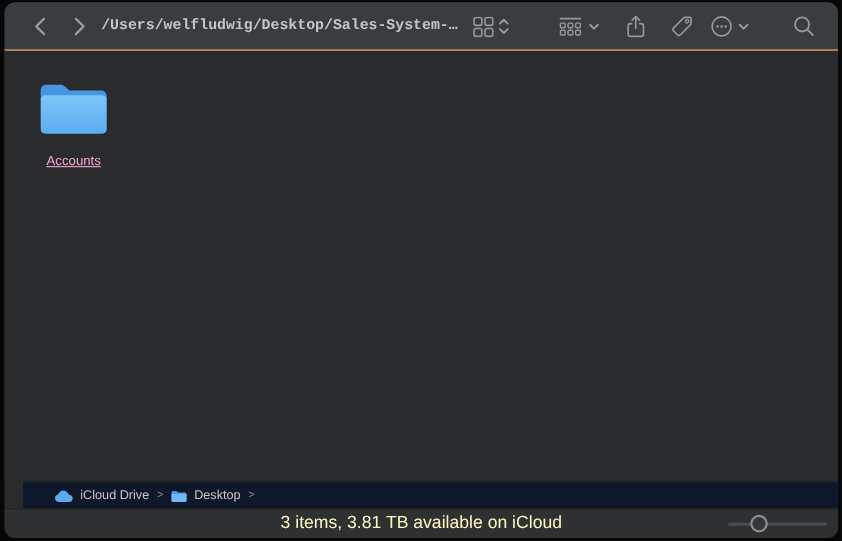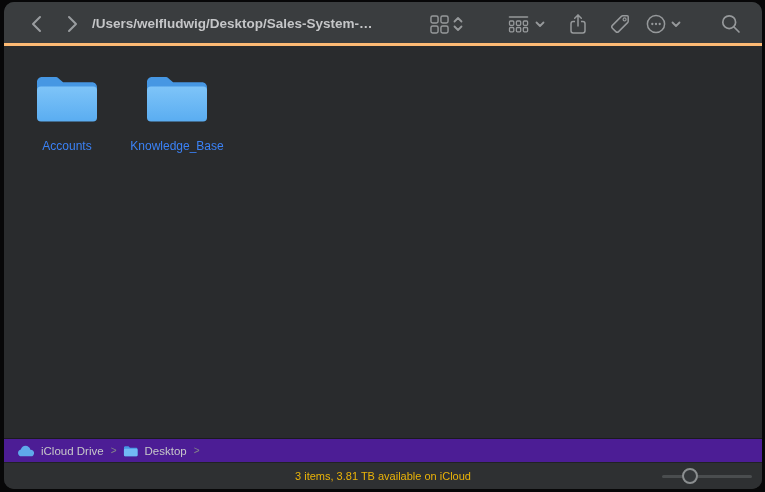--- a/index.html
+++ b/index.html
@@ -3,48 +3,48 @@
 <meta charset="utf-8">
 <style>
   * { margin:0; padding:0; box-sizing:border-box; }
   html,body { width:765px; height:492px; background:#070708; overflow:hidden;
               font-family:"Liberation Sans","DejaVu Sans",sans-serif; }
   .window { position:absolute; left:4px; top:2px; width:758px; height:487px;
             border-radius:10px; overflow:hidden; background:#292b2d; }
 
   
   .toolbar { position:absolute; top:0; left:0; right:0; height:44px;
-             background:#3a3d3f; border-bottom:3px solid #fdba74; }
+             background:#3a3d3f; border-bottom:1px solid #fdba74;font-family:Liberation Mono, monospace; }
   .tb { position:absolute; top:0; height:44px; display:flex; align-items:center;
         justify-content:center; color:#999c9e; }
   .tb svg { display:block; }
   .win-title { position:absolute; left:88px; top:0; height:44px; line-height:44px;
                font-size:13.5px; font-weight:700; color:#c5c6c8; white-space:nowrap; }
 
   
   .content { position:absolute; top:45px; left:0; right:0; bottom:51px; background:#292b2d; }
   .files-row { display:flex; padding:18px 0 0 8px; }
   .file-item { width:110px; display:flex; flex-direction:column; align-items:center; }
   .file-icon-box { height:68px; display:flex; align-items:center; justify-content:center; }
-  .file-label { margin-top:6px; font-size:12px; color:#3b82f6; text-align:center;
-                white-space:nowrap; }
+  .file-label { margin-top:6px; font-size:12px; color:#f9a8d4; text-align:center;
+                white-space:nowrap;text-decoration:underline; }
 
   
-  .pathbar { position:absolute; left:0; right:0; bottom:27px; height:24px;
-             background:#4c1d95; border-top:1px solid #1a1b1d;
-             display:flex; align-items:center; padding-left:13px;
+  .pathbar { position:absolute; left:17px; right:0; bottom:27px; height:24px;
+             background:#0f172a; border-top:1px solid #1a1b1d;
+             display:flex; align-items:center; padding-left:28px;
              font-size:11.5px; color:#c6c7c9; }
   .crumb { display:flex; align-items:center; gap:6px; }
   .crumb-sep { margin:0 7px; color:#85878a; font-size:10px; }
 
   
   .statusbar { position:absolute; left:0; right:0; bottom:0; height:27px;
                background:#2e3032; border-top:1px solid #202224; }
   .status-text { position:absolute; left:0; right:0; top:0; height:27px;
-                 line-height:26px; text-align:center; font-size:11px; color:#eab308; }
+                 line-height:26px; text-align:center; font-size:16px; color:#fef9c3; }
   .zoom-slider { position:absolute; left:658px; top:12px; width:90px; height:3px;
                  border-radius:2px; background:#4a4d4f; }
   .zoom-knob { position:absolute; left:20px; top:-7px; width:16px; height:16px;
                border-radius:50%; background:#34373a; border:2px solid #8b8e90; }
 </style>
 </head>
 <body>
 
 <div class="window">
 
@@ -147,35 +147,20 @@
                   <stop offset="1" stop-color="#5aadf1"></stop>
               </linearGradient>
             </defs>
             <path d="M3 9 c0-2.8 2.2-5 5-5 h13.2 c1.3 0 2.6.5 3.5 1.4 l4.4 3.8 H58 c2.8 0 5 2.2 5 5 v4 H3 z" fill="#4697e3"></path>
             <rect x="3" y="13.5" width="60" height="35" rx="4" fill="url(#fg1)"></rect>
           </svg>
         </div>
         <div class="file-label">Accounts</div>
       </div>
 
-      <div class="file-item">
-        <div class="file-icon-box">
-          <svg width="66" height="52" viewBox="0 0 66 52">
-            <defs>
-              <linearGradient id="fg2" x1="0" y1="0" x2="0" y2="1">
-                <stop offset="0" stop-color="#7ec4f8"></stop>
-                  <stop offset="1" stop-color="#5aadf1"></stop>
-              </linearGradient>
-            </defs>
-            <path d="M3 9 c0-2.8 2.2-5 5-5 h13.2 c1.3 0 2.6.5 3.5 1.4 l4.4 3.8 H58 c2.8 0 5 2.2 5 5 v4 H3 z" fill="#4697e3"></path>
-            <rect x="3" y="13.5" width="60" height="35" rx="4" fill="url(#fg2)"></rect>
-          </svg>
-        </div>
-        <div class="file-label">Knowledge_Base</div>
-      </div>
 
 
     </div>
   </div>
 
   <div class="pathbar">
     <span class="crumb">
       <svg width="18" height="12" viewBox="0 0 18 12">
         <path d="M14.2 11.3 H4.6 C2.6 11.3 1 9.8 1 7.9 c0-1.6 1.2-3 2.8-3.3 C4.4 2.4 6.3 .8 8.5 .8 c2.4 0 4.4 1.7 4.9 3.9 h.3 c1.9 0 3.4 1.4 3.4 3.2 0 1.9-1.5 3.4-2.9 3.4 z" fill="#5fa9ea"></path>
       </svg>

